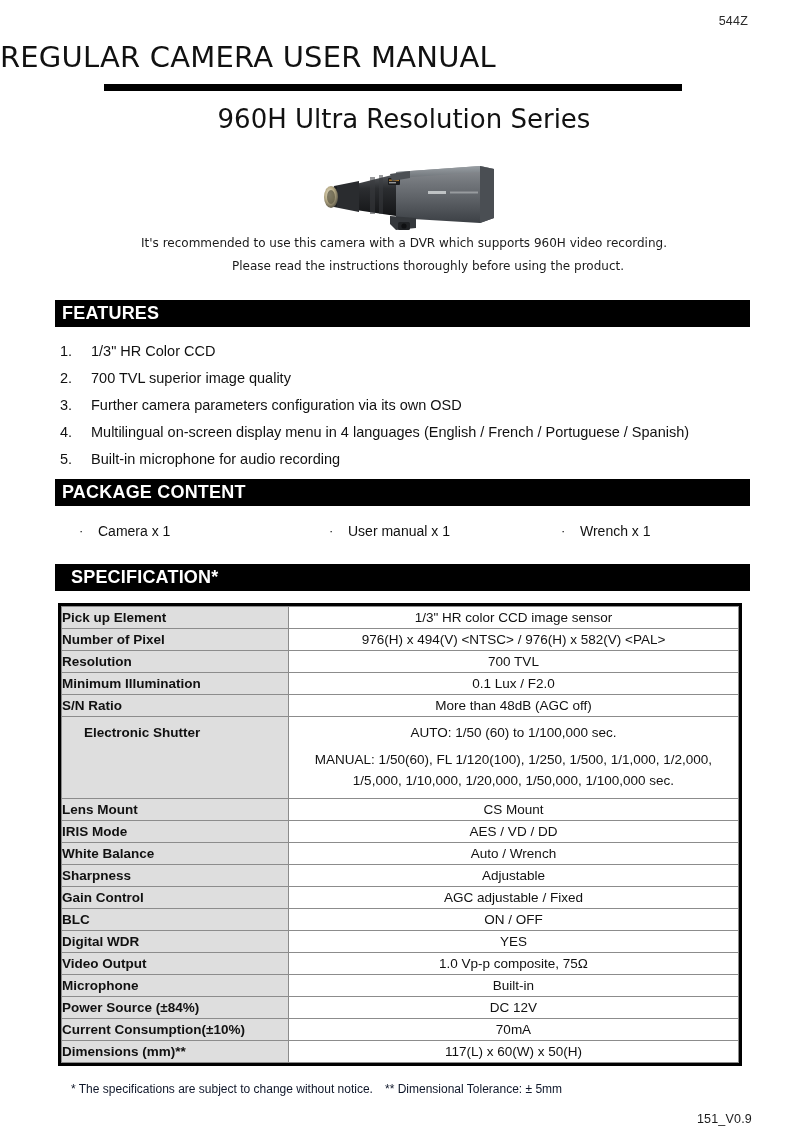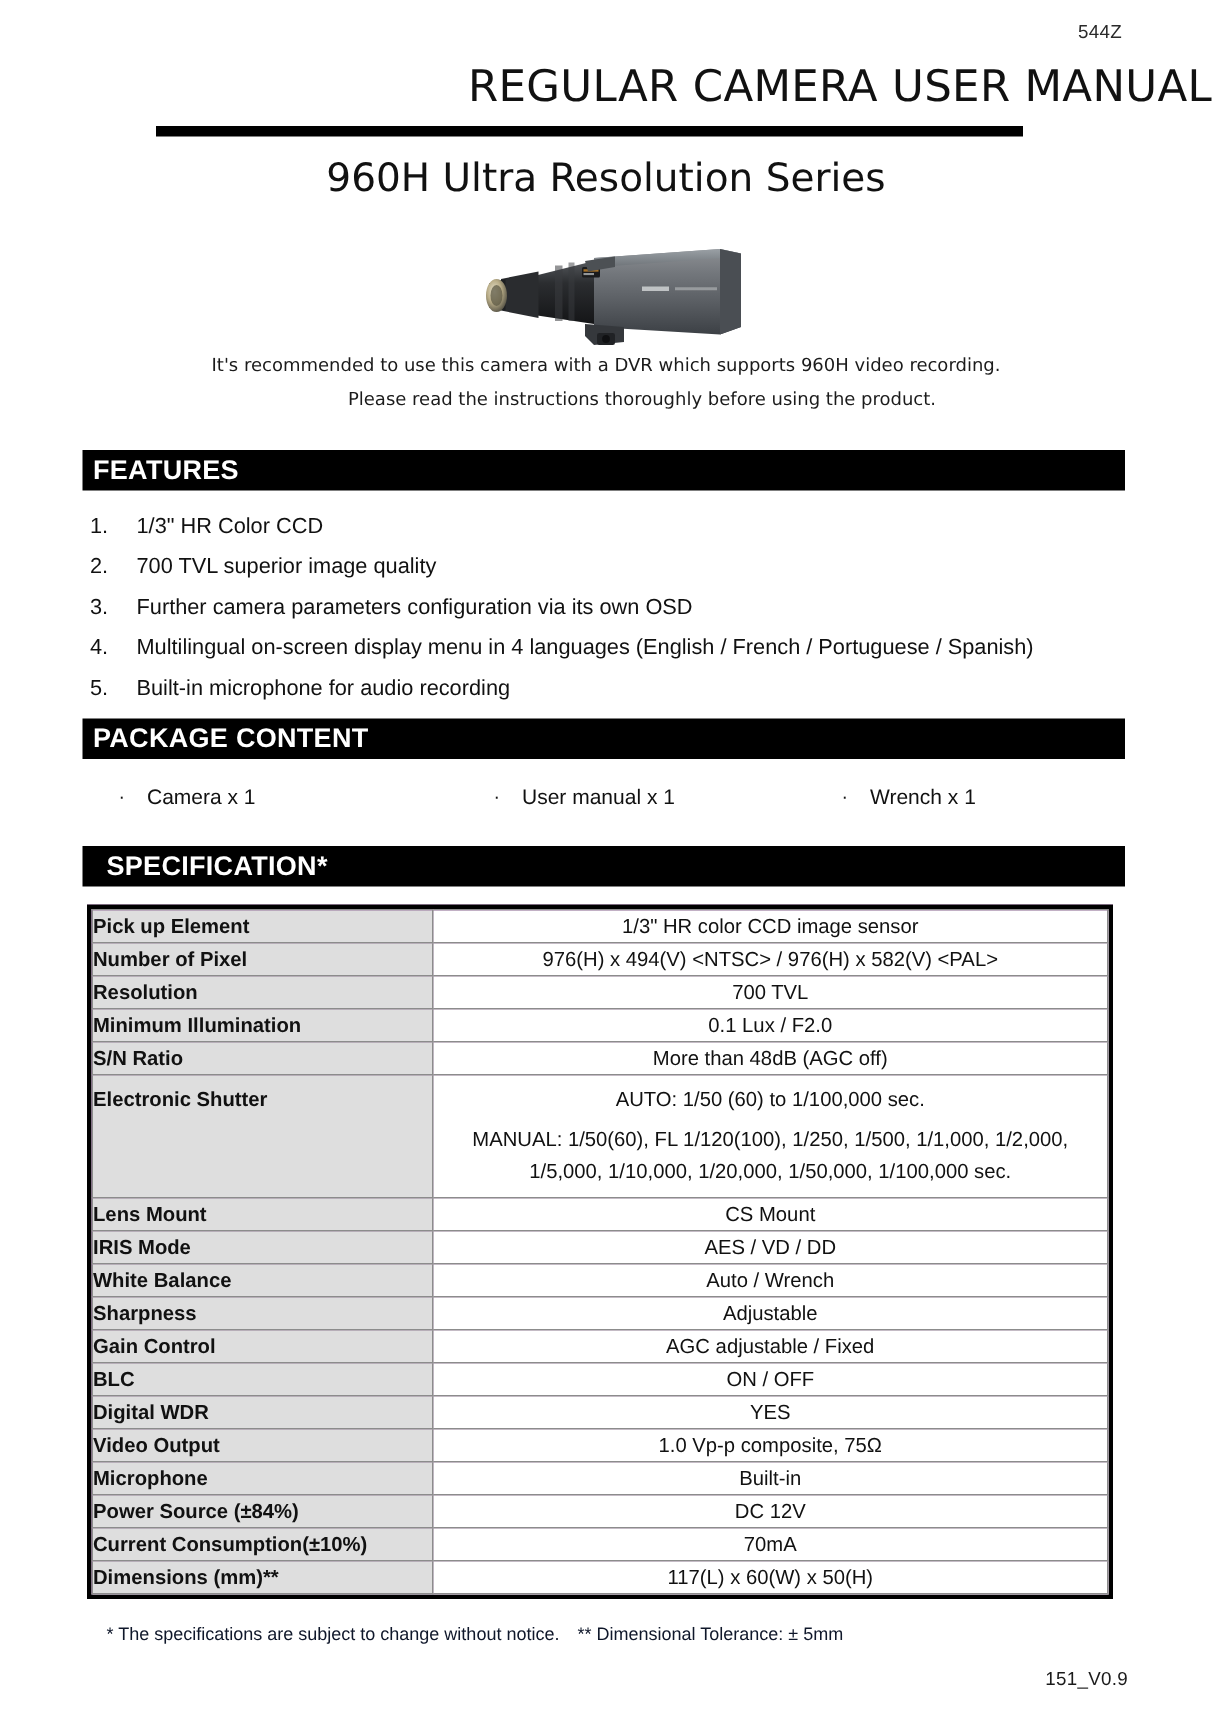--- a/index.html
+++ b/index.html
@@ -32,21 +32,21 @@
     color: #2a2a2a;
     font-family: "Liberation Sans", sans-serif;
   }
 
   
   .main-title {
     position: absolute;
     top: 40px;
     left: 0;
     width: 808px;
-    text-align: right;
+    text-align: left;
     font-family: "DejaVu Sans", sans-serif;
     font-size: 29px;
     font-weight: 400;
     letter-spacing: 0.2px;
     color: #111;
     white-space: nowrap;
   }
   .title-rule {
     position: absolute;
     top: 84px;
@@ -346,21 +346,21 @@
               <span class="vline">0.1 Lux / F2.0</span>
             </td>
           </tr>
         <tr>
             <td class="k">S/N Ratio</td>
             <td class="v">
               <span class="vline">More than 48dB (AGC off)</span>
             </td>
           </tr>
         <tr>
-            <td class="k" style="vertical-align:top;padding-top:8px;">Electronic Shutter</td>
+            <td class="k" style="vertical-align:top;padding-top:8px;padding-left:22px;">Electronic Shutter</td>
             <td class="v multi">
               <span class="vline" style="margin-bottom:6px;">AUTO: 1/50 (60) to 1/100,000 sec.</span>
               <span class="vline">MANUAL: 1/50(60), FL 1/120(100), 1/250, 1/500, 1/1,000, 1/2,000,</span>
               <span class="vline">1/5,000, 1/10,000, 1/20,000, 1/50,000, 1/100,000 sec.</span>
             </td>
           </tr>
         <tr>
             <td class="k">Lens Mount</td>
             <td class="v">
               <span class="vline">CS Mount</span>

